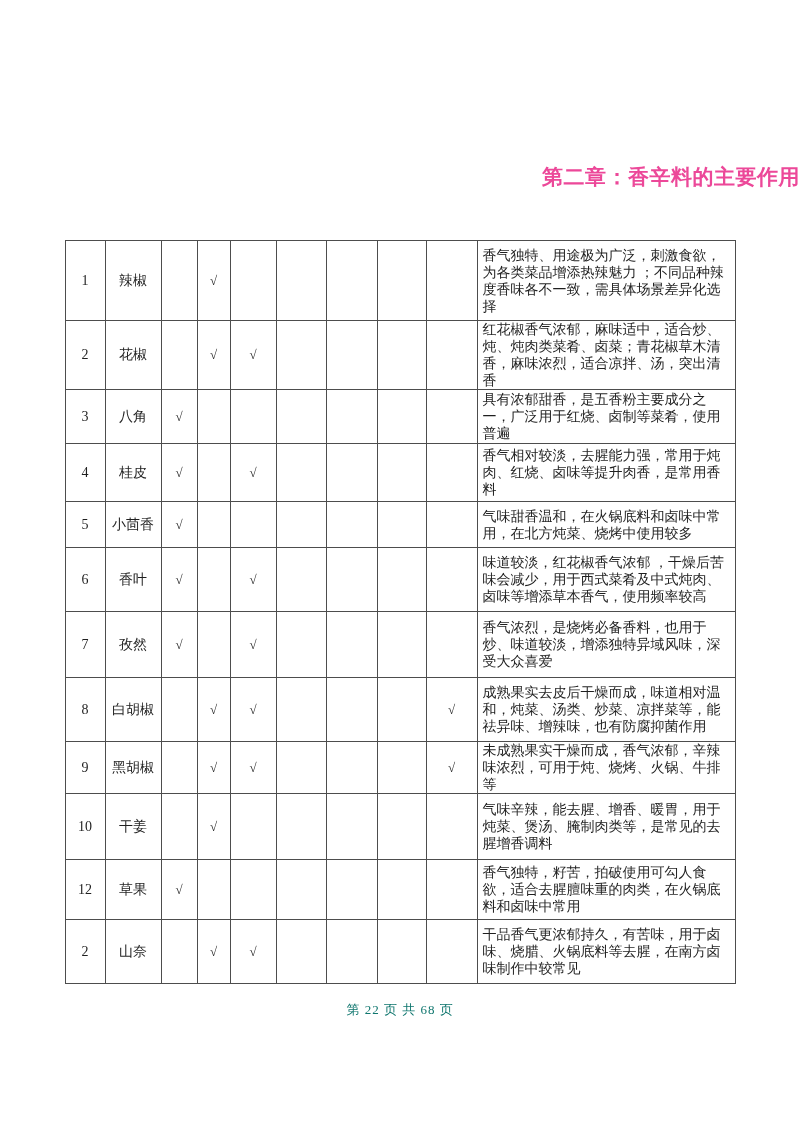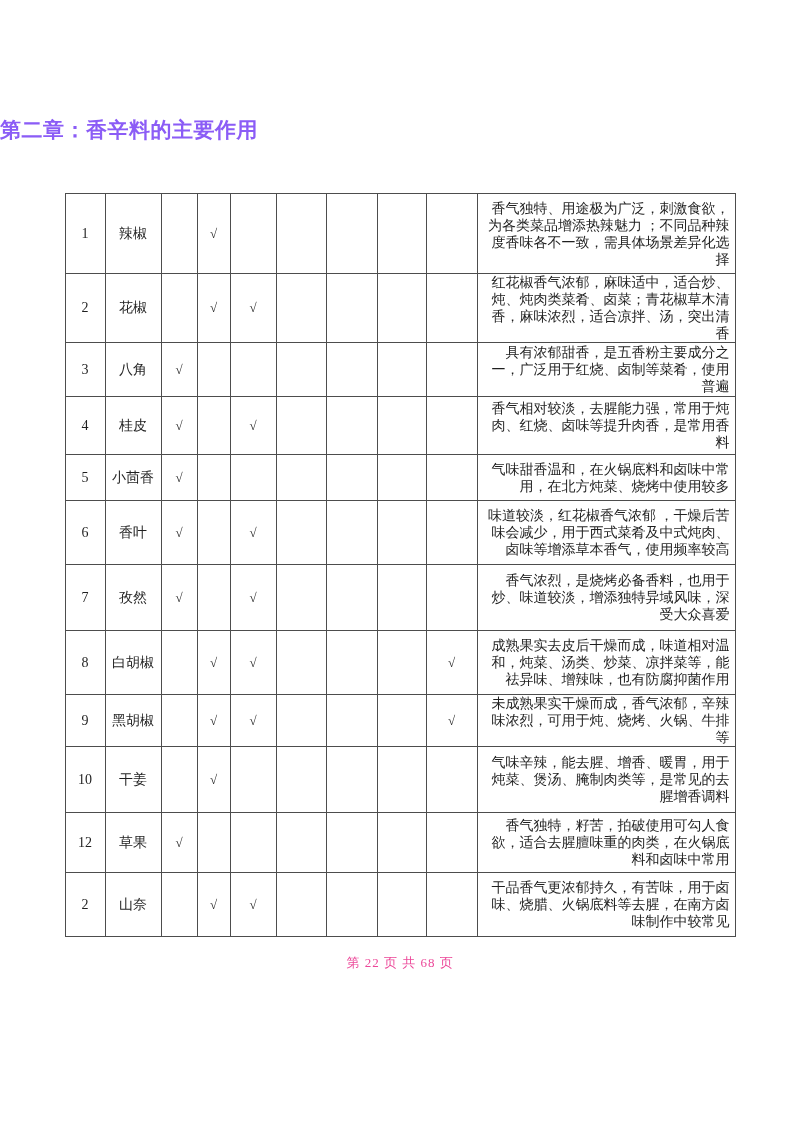--- a/index.html
+++ b/index.html
@@ -10,26 +10,27 @@
   body {
     width: 800px;
     height: 1131px;
     font-family: "Liberation Serif", "DejaVu Serif", serif;
     color: #1f1f1f;
     position: relative;
     overflow: hidden;
   }
   .doc-title {
     padding-top: 116px;
-    text-align: left;
+    text-align: right;
     font-family: "Liberation Sans", "DejaVu Sans", sans-serif;
     font-weight: bold;
     font-size: 21px;
-    color: #8b5cf6;
+    color: #ec4899;
     letter-spacing: 0.5px;
+    margin-top: 47px;
   }
   table.spice-table {
     width: 670px;
     margin: 49px auto 0 auto;
     border-collapse: collapse;
     table-layout: fixed;
   }
   .spice-table col.c-no   { width: 40px; }
   .spice-table col.c-name { width: 56px; }
   .spice-table col.c-m1   { width: 36px; }
@@ -51,30 +52,30 @@
   .spice-table th {
     font-weight: bold;
     height: 42px;
     line-height: 18px;
   }
   .spice-table td.mark {
     font-size: 13px;
     color: #2b2b2b;
   }
   .spice-table td.note {
-    text-align: right;
+    text-align: left;
     font-size: 14px;
     line-height: 17px;
     padding: 0 5px;
   }
   .doc-footer {
     text-align: center;
     font-size: 13px;
     margin-top: 17px;
-    color: #ec4899;
+    color: #0f766e;
     letter-spacing: 1px;
   }
 </style>
 </head>
 <body>
 
 <div class="doc-title">第二章：香辛料的主要作用</div>
 
 <table class="spice-table">
   <colgroup>

